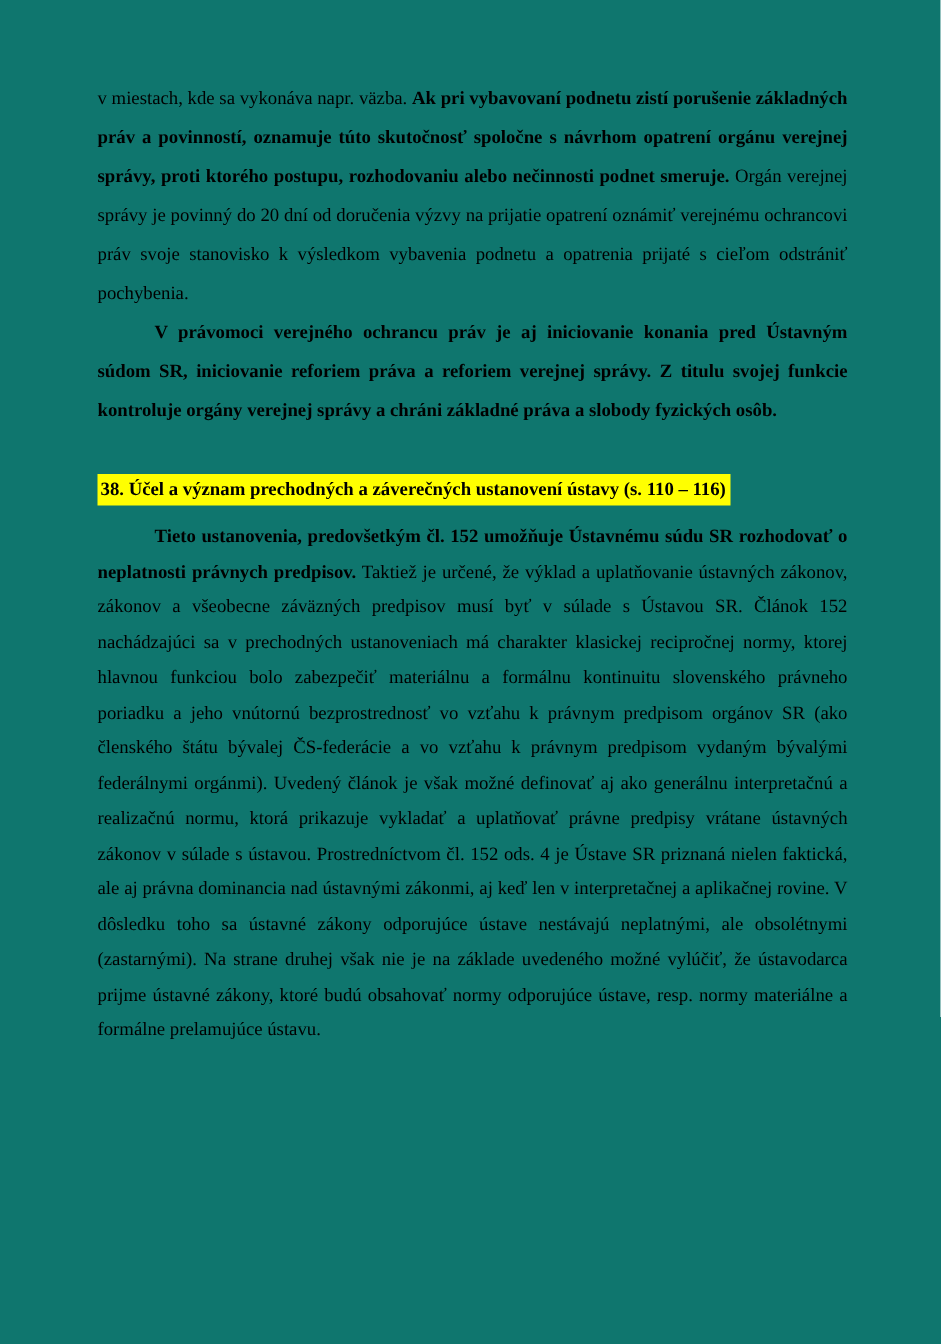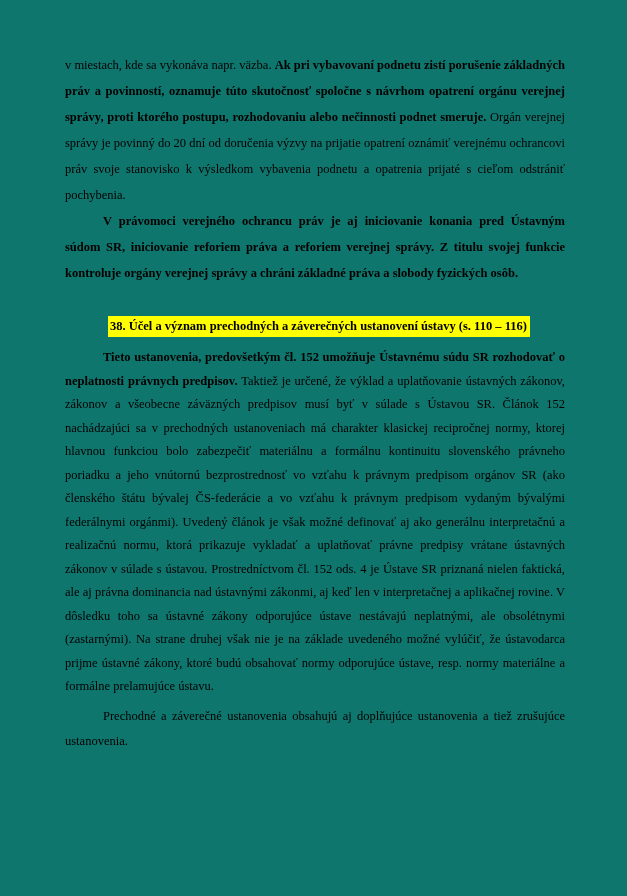--- a/index.html
+++ b/index.html
@@ -40,21 +40,20 @@
     margin-top: 30px !important;
     margin-bottom: 9px !important;
     line-height: 21px !important;
     text-align: left !important;
     padding-left: 7px;
   }
   .highlight {
     background: var(--hl, #ffff00);
     font-weight: bold;
     padding: 3px 3px 4px 2px;
-    margin-left: 43px;
   }
   
   .content > p:nth-child(4) {
     line-height: 23.5px;
   }
   
   .content > p:nth-child(5) {
     line-height: 25px;
     margin-top: 5px;
   }
@@ -70,15 +69,14 @@
 </style>
 </head>
 <body>
 
 <div class="page">
   <div class="content" id="paragraphs-container">
       <p class=""><span class="">v miestach, kde sa vykonáva napr. väzba. </span><span class="bold">Ak pri vybavovaní podnetu zistí porušenie základných práv a povinností, oznamuje túto skutočnosť spoločne s návrhom opatrení orgánu verejnej správy, proti ktorého postupu, rozhodovaniu alebo nečinnosti podnet smeruje.</span><span class=""> Orgán verejnej správy je povinný do 20 dní od doručenia výzvy na prijatie opatrení oznámiť verejnému ochrancovi práv svoje stanovisko k výsledkom vybavenia podnetu a opatrenia prijaté s cieľom odstrániť pochybenia.</span></p>
       <p class=" indent"><span class="bold">V právomoci verejného ochrancu práv je aj iniciovanie konania pred Ústavným súdom SR, iniciovanie reforiem práva a reforiem verejnej správy. Z titulu svojej funkcie kontroluje orgány verejnej správy a chráni základné práva a slobody fyzických osôb.</span></p>
       <p class="heading-para"><span class="bold highlight">38. Účel a význam prechodných a záverečných ustanovení ústavy (s. 110 – 116)</span></p>
       <p class=" indent"><span class="bold">Tieto ustanovenia, predovšetkým čl. 152 umožňuje Ústavnému súdu SR rozhodovať o neplatnosti právnych predpisov.</span><span class=""> Taktiež je určené, že výklad a uplatňovanie ústavných zákonov, zákonov a všeobecne záväzných predpisov musí byť v súlade s Ústavou SR. Článok 152 nachádzajúci sa v prechodných ustanoveniach má charakter klasickej recipročnej normy, ktorej hlavnou funkciou bolo zabezpečiť materiálnu a formálnu kontinuitu slovenského právneho poriadku a jeho vnútornú bezprostrednosť vo vzťahu k právnym predpisom orgánov SR (ako členského štátu bývalej ČS-federácie a vo vzťahu k právnym predpisom vydaným bývalými federálnymi orgánmi). Uvedený článok je však možné definovať aj ako generálnu interpretačnú a realizačnú normu, ktorá prikazuje vykladať a uplatňovať právne predpisy vrátane ústavných zákonov v súlade s ústavou. Prostredníctvom čl. 152 ods. 4 je Ústave SR priznaná nielen faktická, ale aj právna dominancia nad ústavnými zákonmi, aj keď len v interpretačnej a aplikačnej rovine. V dôsledku toho sa ústavné zákony odporujúce ústave nestávajú neplatnými, ale obsolétnymi (zastarnými). Na strane druhej však nie je na základe uvedeného možné vylúčiť, že ústavodarca prijme ústavné zákony, ktoré budú obsahovať normy odporujúce ústave, resp. normy materiálne a formálne prelamujúce ústavu.</span></p>
-      <p class=" indent"><span class="">Prechodné a záverečné ustanovenia obsahujú aj doplňujúce ustanovenia a tiež zrušujúce ustanovenia.</span></p>
     </div>
 </div>
 
 </body></html>

